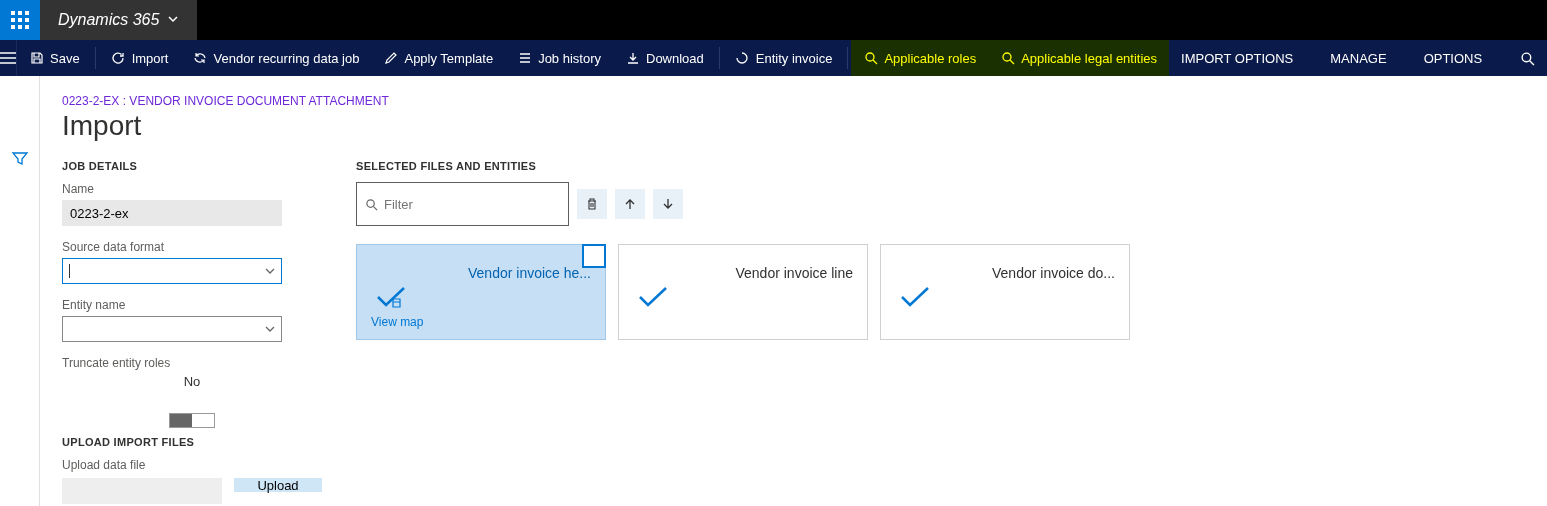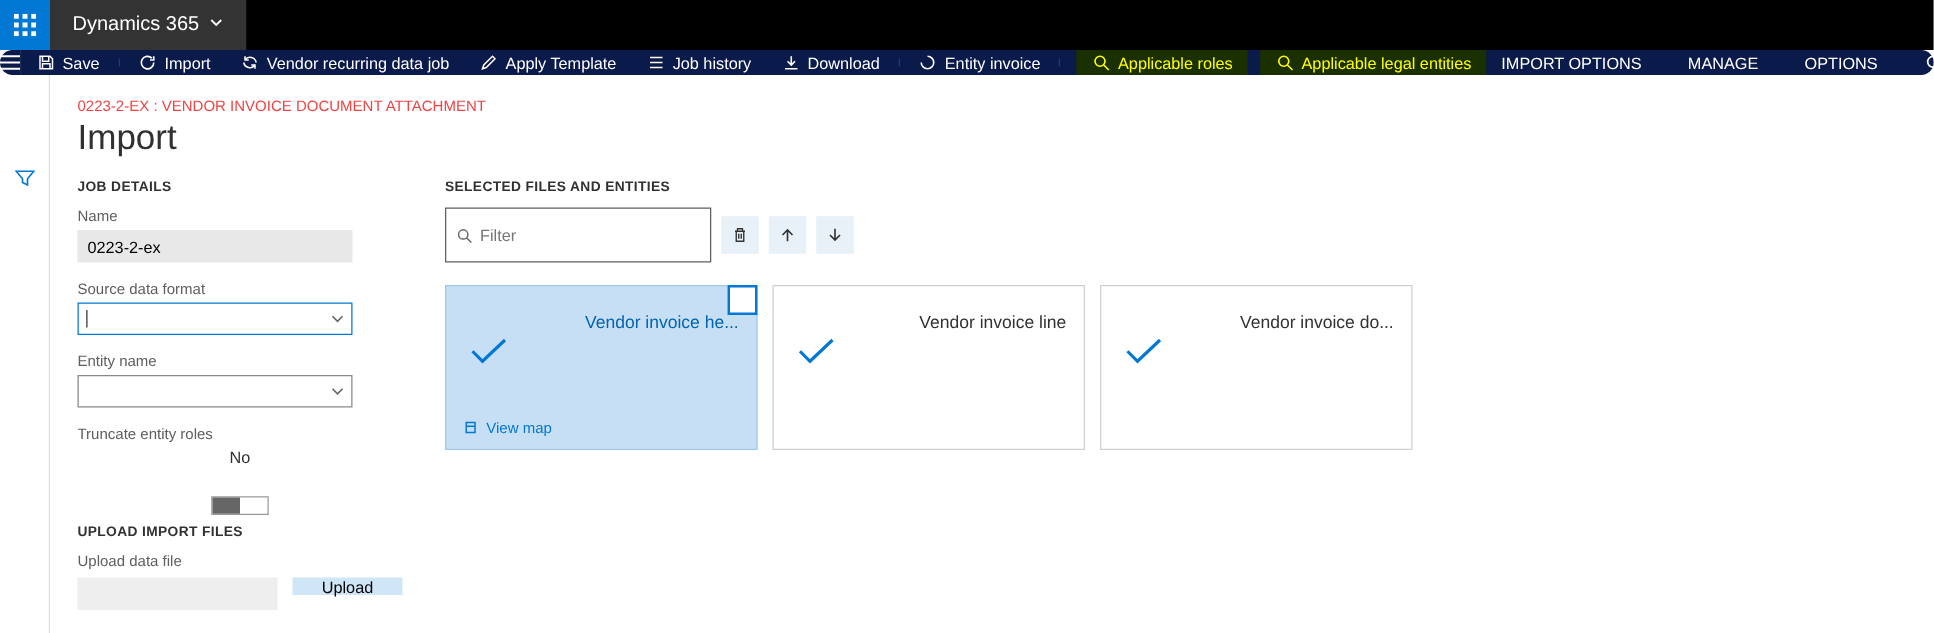--- a/index.html
+++ b/index.html
@@ -1,47 +1,47 @@
 <!DOCTYPE html>
 <html><head>
 <meta charset="utf-8">
 <style>
 * { box-sizing: border-box; margin: 0; padding: 0; }
 body { font-family: "Segoe UI", Arial, sans-serif; font-size: 13px; color: #323130; background: #fff; width: 1547px; }
 
 
-.topbar { display: flex; height: 40px; background: #000; color: #fff; align-items: stretch; }
+.topbar { display: flex; height: 40px; background: #000; color: #fff; align-items: stretch; font-style: italic; }
 .waffle { width: 40px; background: #0078d4; display: flex; align-items: center; justify-content: center; }
 .waffle svg { width: 18px; height: 18px; fill: #fff; }
 .brand { display: flex; align-items: center; background: #333; padding: 0 18px; font-size: 16px; font-weight: 400; }
 .brand .chev { margin-left: 8px; }
 .topbar-rest { flex: 1; }
 
 
-.cmdbar { display: flex; height: 20px; background: #0a1a4a; color: #fff; align-items: stretch; border-radius: 17px; }
+.cmdbar { display: flex; height: 36px; background: #0a1a4a; color: #fff; align-items: stretch; }
 .cmd-ham { width: 40px; display: flex; align-items: center; justify-content: center; border-right: 1px solid #1a2a5a; }
 .cmd-items { display: flex; align-items: stretch; flex: 1; }
 .cmd { display: flex; align-items: center; padding: 0 12px; font-size: 13px; cursor: pointer; white-space: nowrap; }
 .cmd .ic { margin-right: 6px; display: inline-flex; width: 15px; height: 15px; align-items: center; justify-content: center; }
 .cmd svg { stroke: #fff; fill: none; }
-.cmd-hl { background: #1a3000; margin-left: 10px; }
+.cmd-hl { background: #1a3000; }
 .cmd-hl span { color: #ffff00; }
 .cmd-hl svg { stroke: #ffff00; }
 .cmd-sep { width: 1px; margin: 7px 3px; background: #2a3a6a; }
 .cmd-right { display: flex; align-items: stretch; margin-left: auto; gap: 13px; }
 .cmd-right .cmd { font-size: 13px; }
 .search-cmd { width: 40px; justify-content: center; padding: 0; }
 
 
 .pagegrid { display: flex; }
 .leftrail { width: 40px; border-right: 1px solid #e1dfdd; padding-top: 74px; display: flex; justify-content: center; }
 .leftrail svg { stroke: #0078d4; fill: none; }
 .main { flex: 1; padding: 18px 24px 24px 22px; }
 
-.crumb { font-size: 12px; color: #ef4444; margin-bottom: 2px; }
+.crumb { font-size: 12px; color: #6d28d9; margin-bottom: 2px; }
 .pgtitle { font-size: 28px; font-weight: 300; color: #323130; margin-bottom: 18px; }
 
 .cols { display: flex; gap: 34px; }
 .col-left { width: 260px; }
 
 .sect { font-size: 11px; font-weight: 700; color: #323130; letter-spacing: .3px; margin-bottom: 10px; }
 .fld-label { font-size: 12px; color: #605e5c; margin-bottom: 4px; display: block; }
 .fld-text { width: 220px; height: 26px; background: #e8e8e8; border: none; padding: 0 8px; font-size: 13px; margin-bottom: 14px; }
 .fld-select { width: 220px; height: 26px; border: 1px solid #8a8886; background: #fff; padding: 0 6px; font-size: 13px; margin-bottom: 14px; display:flex; align-items:center; justify-content:space-between; }
 .fld-select.focused { border: 1px solid #0078d4; }
@@ -56,28 +56,28 @@
 .upload-btn { width: 100px; height: 14px; background: #cfe6f7; border: none; font-size: 13px; cursor: pointer; }
 
 
 .filter-row { display:flex; align-items:center; gap: 8px; margin-bottom: 18px; }
 .filter-box { width: 213px; height: 44px; border: 1px solid #605e5c; display:flex; align-items:center; padding: 0 8px; gap: 6px;}
 .filter-box input { border:none; outline:none; font-size: 13px; flex:1; }
 .micro-btn { width: 30px; height: 30px; display:flex; align-items:center; justify-content:center; border:none; cursor:pointer; background:#e8f0f8; }
 .micro-btn svg { stroke:#333; fill:none; }
 
 .cards { display:flex; gap: 12px; }
-.card { width: 250px; height: 132px; border: 1px solid #d0d0d0; position: relative; padding: 20px 14px 10px 14px; background: #fff; }
+.card { width: 250px; height: 96px; border: 1px solid #d0d0d0; position: relative; padding: 20px 14px 10px 14px; background: #fff; }
 .card.selected { background: #c7dff5; border: 1px solid #a0c8e8; }
 .card.selected .corner { position:absolute; top:-1px; right:-1px; width: 24px; height: 24px; border: 2px solid #0078d4; background: #fff; }
 .card .title { font-size: 14px; text-align: right; margin-bottom: 6px; }
 .card.selected .title { color: #0063b1; }
 .card .chk { position: absolute; top: 40px; left: 18px; }
 .card .chk svg { stroke: #0078d4; fill:none; stroke-width: 2.5; width: 32px; height: 24px; }
-.card .viewmap { position:absolute; bottom: 10px; left: 14px; font-size: 12px; color: #0078d4; display:flex; align-items:center; gap:6px;}
+.card .viewmap { position:absolute; bottom: 10px; left: 14px; font-size: 12px; color: #0078d4; display:flex; align-items:center; gap:6px;flex-direction:column;}
 </style>
 </head>
 <body>
 
 <div class="topbar">
   <div class="waffle">
     <svg viewBox="0 0 18 18">
         <rect x="0" y="0" width="4" height="4"></rect>
         <rect x="7" y="0" width="4" height="4"></rect>
         <rect x="14" y="0" width="4" height="4"></rect>

